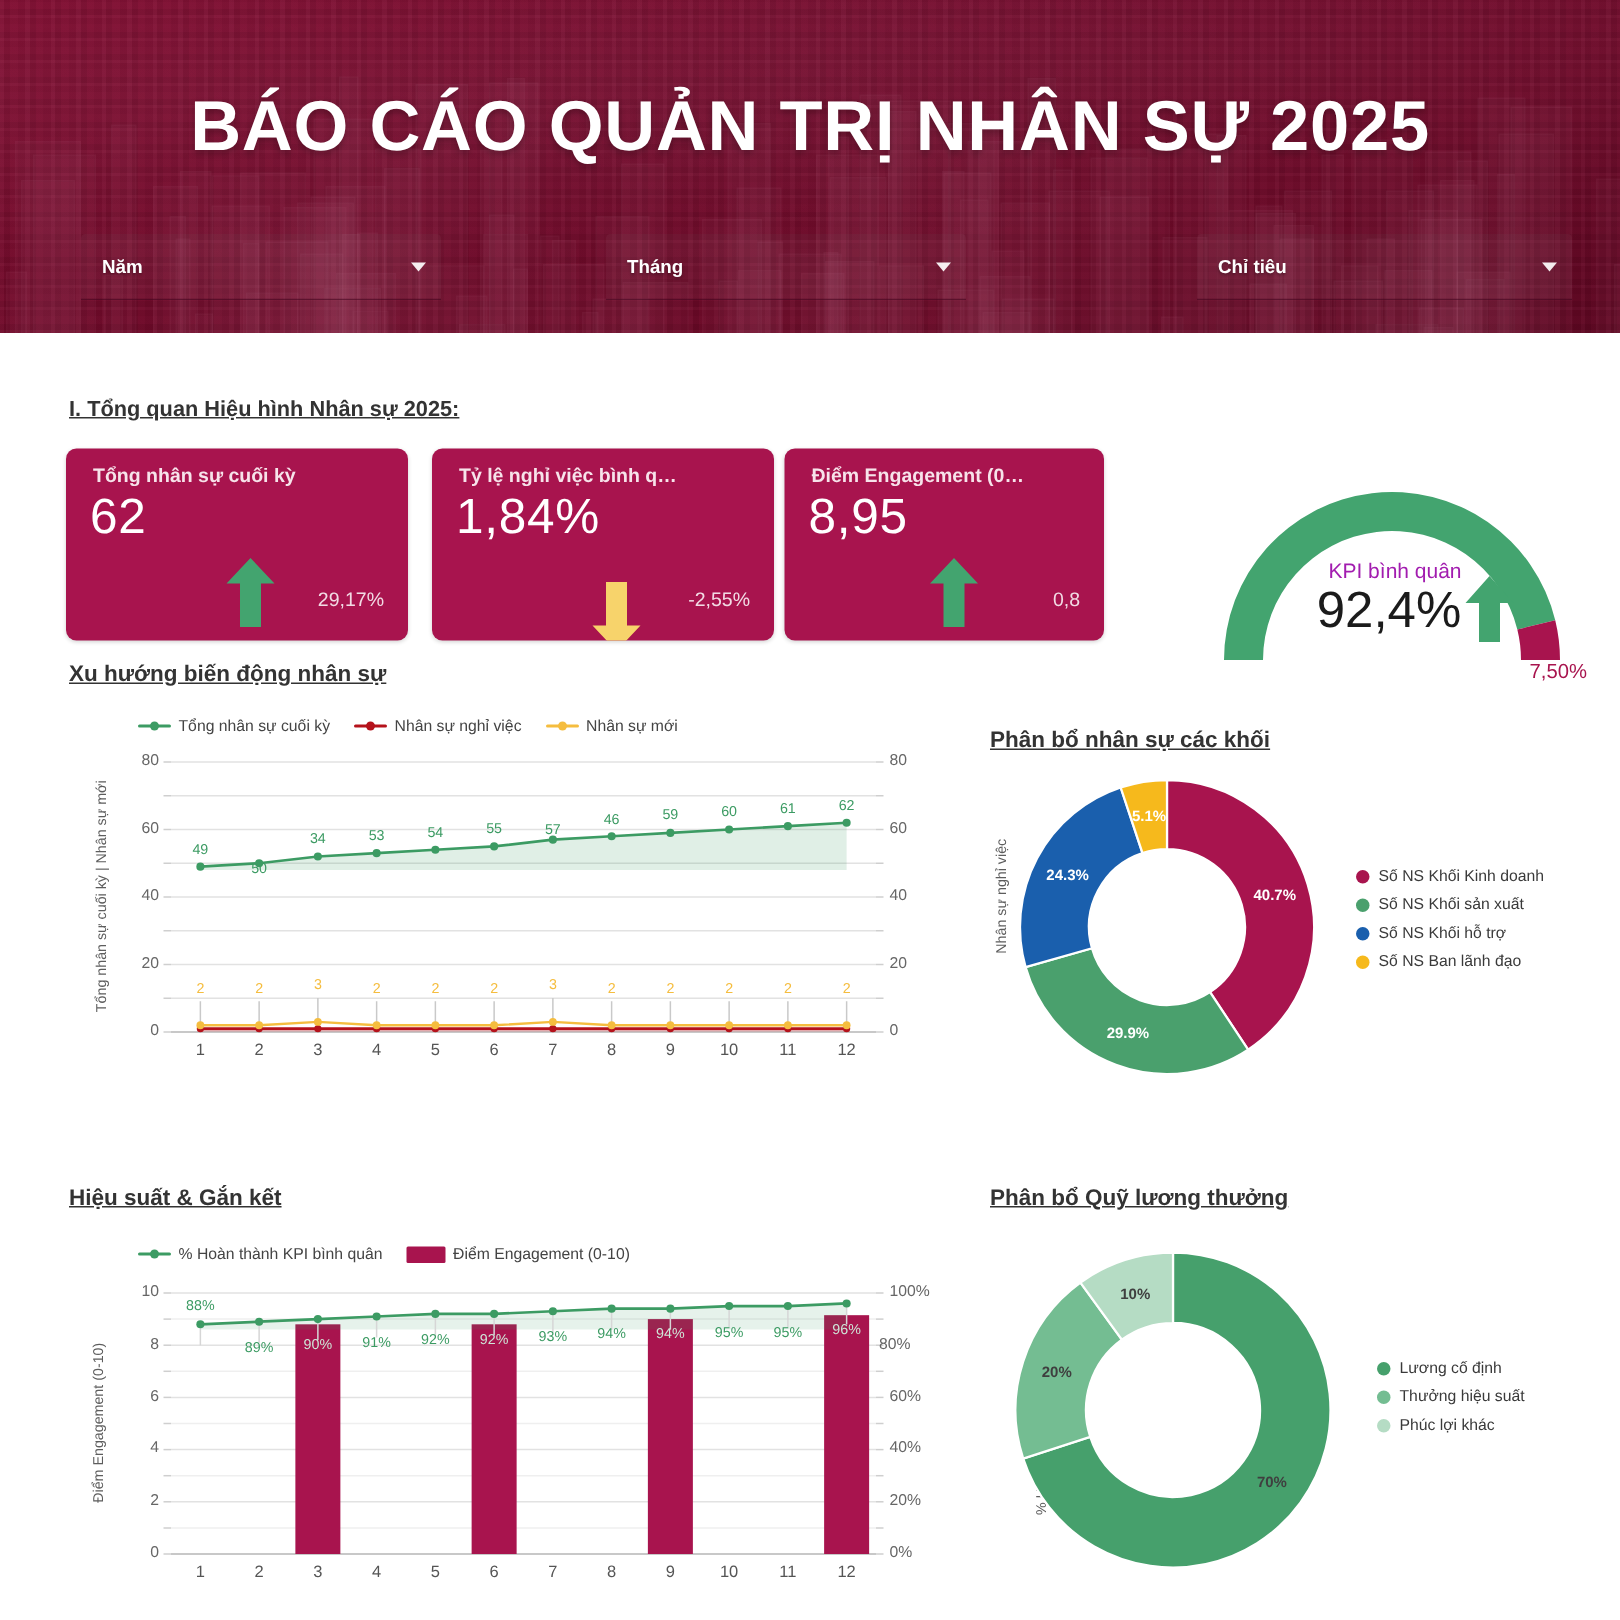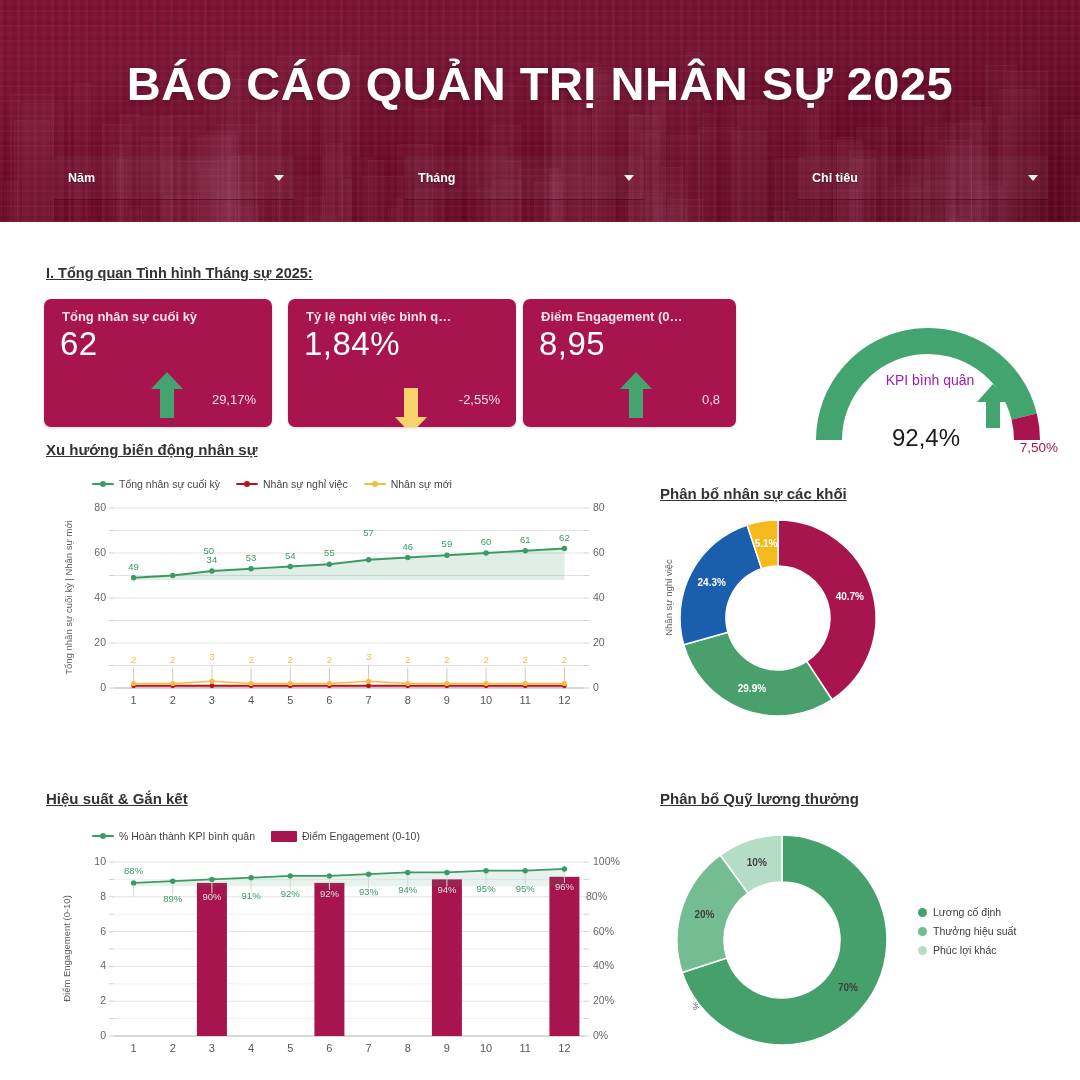--- a/index.html
+++ b/index.html
@@ -120,21 +120,21 @@
   #kpi-card-2 .arrow-up { left:96px; bottom:8px; }
 
   
   #gauge-panel { position:absolute; left:806px; top:300px; width:262px; height:160px; }
   #gauge-label {
     position:absolute; left:0; right:14px; top:72px; text-align:center;
     font-size:14px; color:#a21caf;
   }
   #gauge-value {
     position:absolute; left:0; right:22px; top:88px; text-align:center;
-    font-size:24px; color:#1b1b1b;margin-top:36px;
+    font-size:34px; color:#1b1b1b;
   }
   #gauge-delta {
     position:absolute; right:10px; top:140px;
     font-size:13.5px; color:#a8144e;
   }
   #gauge-arrow { position:absolute; left:170px; top:83px; width:34px; height:46px; }
 
   
   .panel { position:absolute; }
   .axis-title {
@@ -295,21 +295,21 @@
       <span class="f-label">Chỉ tiêu</span>
       <span class="chev"></span>
     </div>
     <div class="filter" id="filter-month">
       <span class="f-label">Tháng</span>
       <span class="chev"></span>
     </div>
   </div>
 </div>
 
-<div class="section-heading" style="left:46px; top:265px;">I. Tổng quan Tình hình Tháng sự 2025:</div>
+<div class="section-heading" style="left:46px; top:265px;">I. Tổng quan Hiệu hình Nhân sự 2025:</div>
 
 <div class="kpi-card" id="kpi-card-0">
   <div class="kpi-title">Tổng nhân sự cuối kỳ</div>
   <div class="kpi-value">62</div>
   <div class="arrow-up">
     <svg viewBox="0 0 34 48" width="34" height="48">
         <polygon points="17,1 33,18 24,18 24,47 10,47 10,18 1,18" fill="#43a46f"></polygon>
       </svg>
   </div>
   <div class="kpi-delta">29,17%</div>
@@ -454,26 +454,26 @@
       <line x1="402.9166666666667" y1="213.5" x2="402.9166666666667" y2="197.5" stroke="#c9c9c9" stroke-width="1"></line>
       <circle cx="402.9166666666667" cy="213.5" r="2.6" fill="#f5bd3f"></circle>
       <line x1="442.0833333333333" y1="213.5" x2="442.0833333333333" y2="197.5" stroke="#c9c9c9" stroke-width="1"></line>
       <circle cx="442.0833333333333" cy="213.5" r="2.6" fill="#f5bd3f"></circle>
       <line x1="481.25" y1="213.5" x2="481.25" y2="197.5" stroke="#c9c9c9" stroke-width="1"></line>
       <circle cx="481.25" cy="213.5" r="2.6" fill="#f5bd3f"></circle>
       <line x1="520.4166666666667" y1="213.5" x2="520.4166666666667" y2="197.5" stroke="#c9c9c9" stroke-width="1"></line>
       <circle cx="520.4166666666667" cy="213.5" r="2.6" fill="#f5bd3f"></circle>
     </svg>
     <div class="dlabel" style="left:77.58333333333333px;top:90.74999999999999px;width:24px;color:#3c9b63;">49</div>
-    <div class="dlabel" style="left:116.75px;top:75px;width:24px;color:#3c9b63;margin-left:36px;">50</div>
+    <div class="dlabel" style="left:116.75px;top:104px;width:24px;color:#3c9b63;">50</div>
     <div class="dlabel" style="left:155.91666666666669px;top:84px;width:24px;color:#3c9b63;">34</div>
     <div class="dlabel" style="left:195.08333333333334px;top:81.75px;width:24px;color:#3c9b63;">53</div>
     <div class="dlabel" style="left:234.25px;top:79.49999999999999px;width:24px;color:#3c9b63;">54</div>
     <div class="dlabel" style="left:273.41666666666663px;top:77.25px;width:24px;color:#3c9b63;">55</div>
-    <div class="dlabel" style="left:312.58333333333337px;top:57px;width:24px;color:#3c9b63;">57</div>
+    <div class="dlabel" style="left:312.58333333333337px;top:78px;width:24px;color:#3c9b63;">57</div>
     <div class="dlabel" style="left:351.75px;top:70.5px;width:24px;color:#3c9b63;">46</div>
     <div class="dlabel" style="left:390.9166666666667px;top:68.25px;width:24px;color:#3c9b63;">59</div>
     <div class="dlabel" style="left:430.0833333333333px;top:66px;width:24px;color:#3c9b63;">60</div>
     <div class="dlabel" style="left:469.25px;top:63.75px;width:24px;color:#3c9b63;">61</div>
     <div class="dlabel" style="left:508.41666666666674px;top:61.5px;width:24px;color:#3c9b63;">62</div>
     <div class="dlabel" style="left:79.58333333333333px;top:183.5px;width:20px;color:#f5bd3f;">2</div>
     <div class="dlabel" style="left:118.75px;top:183.5px;width:20px;color:#f5bd3f;">2</div>
     <div class="dlabel" style="left:157.91666666666669px;top:181.25px;width:20px;color:#f5bd3f;">3</div>
     <div class="dlabel" style="left:197.08333333333334px;top:183.5px;width:20px;color:#f5bd3f;">2</div>
     <div class="dlabel" style="left:236.25px;top:183.5px;width:20px;color:#f5bd3f;">2</div>
@@ -515,20 +515,38 @@
     <svg viewBox="0 0 420 220" width="420" height="220" style="position:absolute;left:0;top:0;">
       <path d="M122,10 A98,98 0 0 1 176.0612953215861,189.73968649409082 L150.68558527267834,151.37207854788494 A52,52 0 0 0 122,56 Z" fill="#a8144e" stroke="#ffffff" stroke-width="1.5"></path>
       <text x="193.82162344682166" y="89.89781479889234" text-anchor="middle" font-family="&quot;Liberation Sans&quot;, sans-serif" font-size="10" font-weight="bold" fill="#ffffff">40.7%</text>
       <path d="M176.0612953215861,189.73968649409082 A98,98 0 0 1 27.721288184563562,134.74928968069776 L71.97456107752352,122.19350064690086 A52,52 0 0 0 150.68558527267834,151.37207854788494 Z" fill="#4aa06d" stroke="#ffffff" stroke-width="1.5"></path>
       <text x="95.93072472717216" y="181.82348744729265" text-anchor="middle" font-family="&quot;Liberation Sans&quot;, sans-serif" font-size="10" font-weight="bold" fill="#ffffff">29.9%</text>
       <path d="M27.721288184563562,134.74928968069776 A98,98 0 0 1 91.13132107378024,14.988577790951098 L105.6207009779242,58.647000460504664 A52,52 0 0 0 71.97456107752352,122.19350064690086 Z" fill="#1a5fad" stroke="#ffffff" stroke-width="1.5"></path>
       <text x="55.71757774334803" y="76.40526393045693" text-anchor="middle" font-family="&quot;Liberation Sans&quot;, sans-serif" font-size="10" font-weight="bold" fill="#ffffff">24.3%</text>
       <path d="M91.13132107378024,14.988577790951098 A98,98 0 0 1 122.00000000000007,10 L122.00000000000004,56 A52,52 0 0 0 105.6207009779242,58.647000460504664 Z" fill="#f6b91c" stroke="#ffffff" stroke-width="1.5"></path>
       <text x="110.03475482011359" y="37.460598950388544" text-anchor="middle" font-family="&quot;Liberation Sans&quot;, sans-serif" font-size="10" font-weight="bold" fill="#ffffff">5.1%</text>
     </svg>
+    <div class="pie-legend" style="left:248px;top:68px;">
+      <div class="item">
+        <span class="dot" style="background:#a8144e;"></span>
+        <span>Số NS Khối Kinh doanh</span>
+      </div>
+      <div class="item">
+        <span class="dot" style="background:#4aa06d;"></span>
+        <span>Số NS Khối sản xuất</span>
+      </div>
+      <div class="item">
+        <span class="dot" style="background:#1a5fad;"></span>
+        <span>Số NS Khối hỗ trợ</span>
+      </div>
+      <div class="item">
+        <span class="dot" style="background:#f6b91c;"></span>
+        <span>Số NS Ban lãnh đạo</span>
+      </div>
+    </div>
   </div>
 
 <div class="chart-heading" style="left:46px; top:790px;">Hiệu suất &amp; Gắn kết</div>
 <div class="panel" id="panel-combo" style="left:44px; top:820px; width:600px; height:255px;">
     <div class="legend" style="left:48px;top:10px;">
       <div class="item">
         <span class="lmark">
           <span class="ln" style="background:#3c9b63"></span>
           <span class="dt" style="background:#3c9b63"></span>
         </span>

